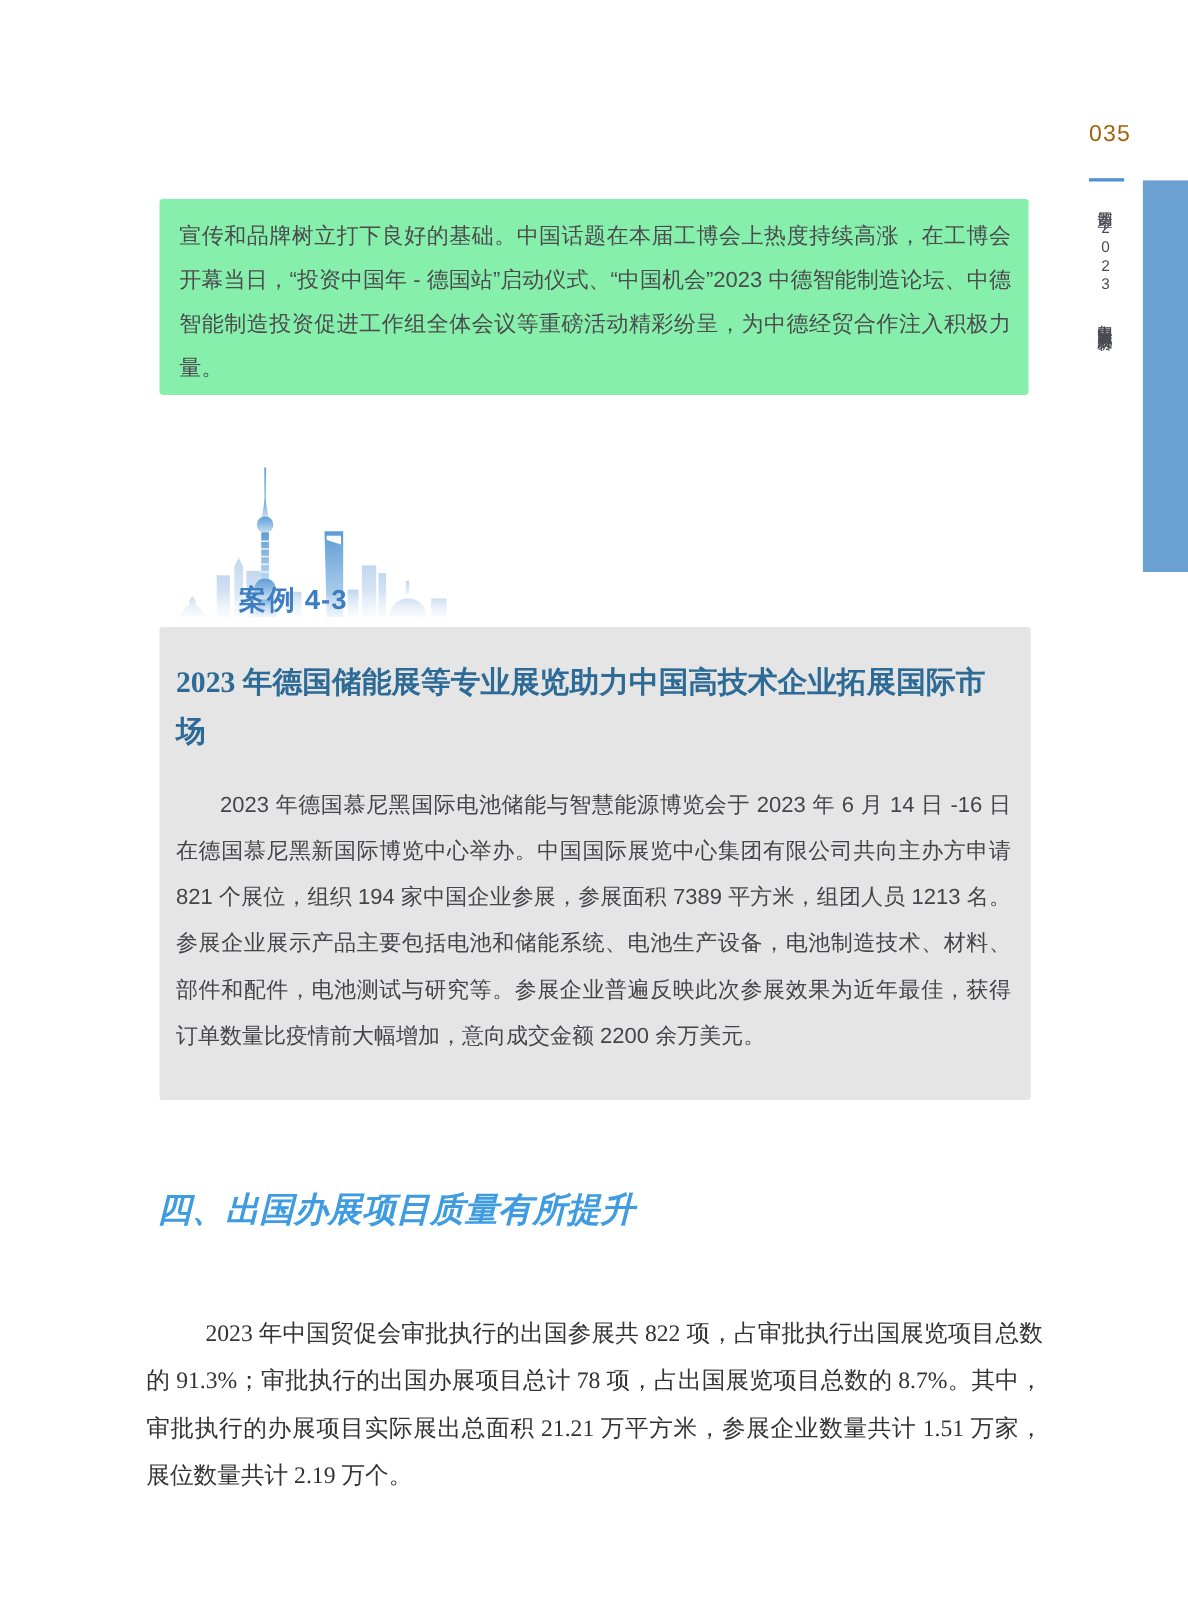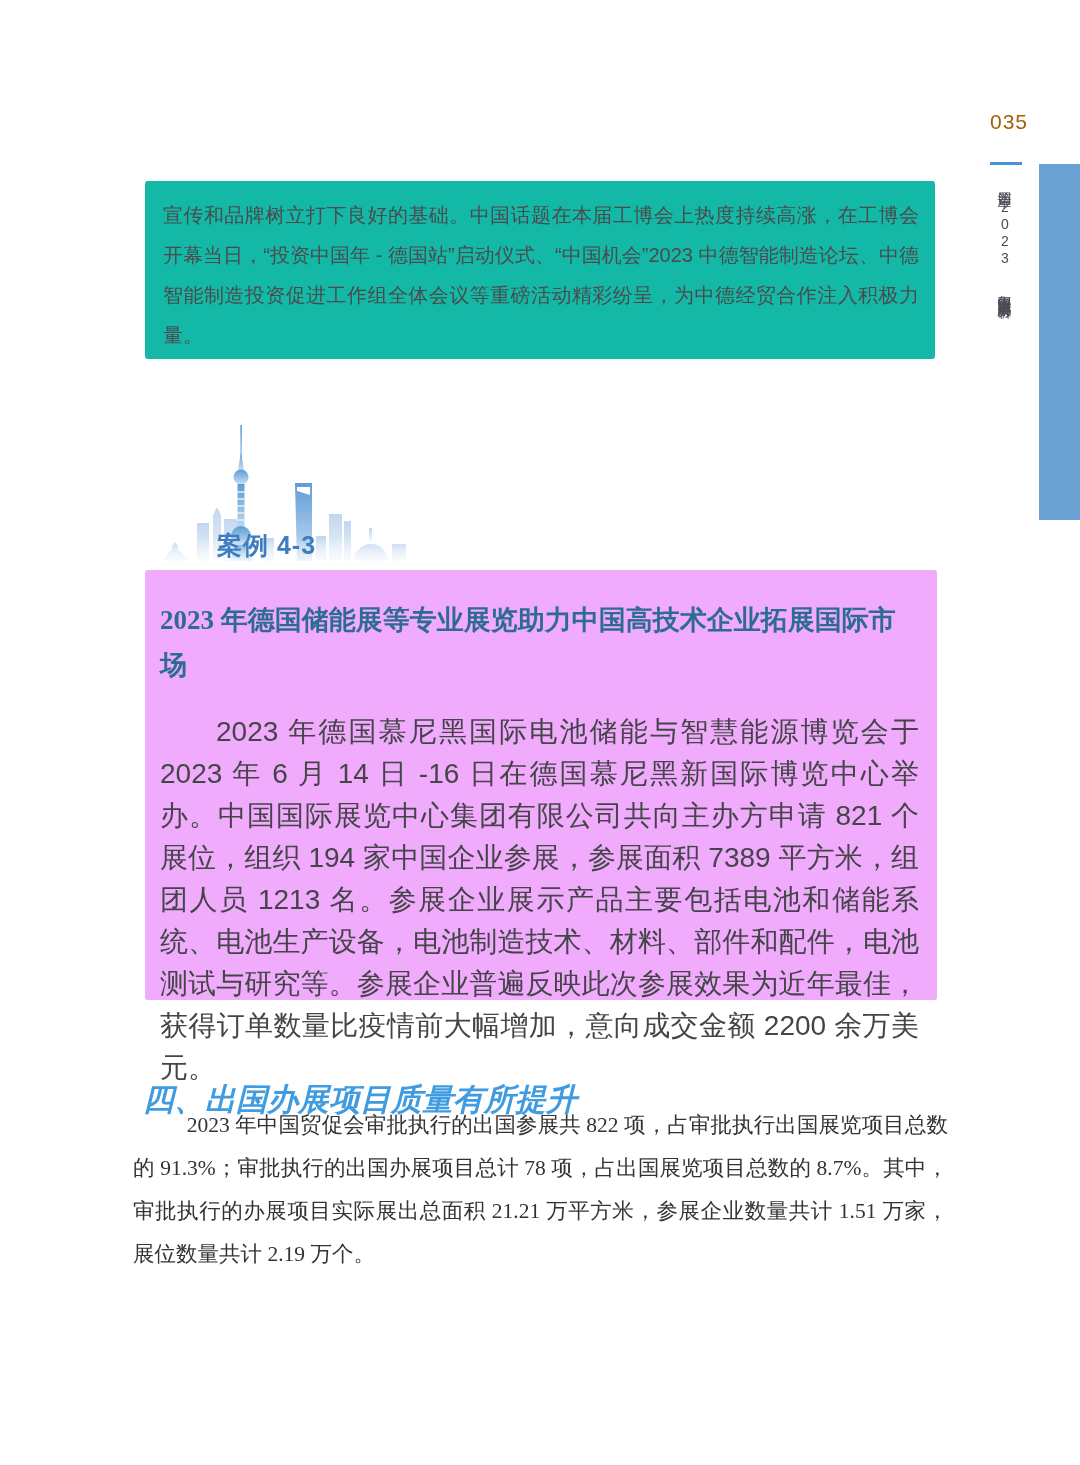--- a/index.html
+++ b/index.html
@@ -10,21 +10,21 @@
     background: #ffffff;
     overflow: hidden;
     font-family: "Liberation Sans", sans-serif;
   }
 
   
   .top-box {
     position: absolute;
     left: 145px; top: 181px;
     width: 790px; height: 178px;
-    background: #14b8a6;
+    background: #86efac;
     border-radius: 3px;
     box-sizing: border-box;
     padding: 14px 16px 0 18px;
   }
   .top-box p {
     margin: 0;
     font-size: 20px;
     line-height: 40px;
     color: #4b4b4d;
     text-align: justify;
@@ -43,56 +43,56 @@
     font-weight: 700;
     color: #3e7dc1;
     letter-spacing: 1px;
   }
 
   
   .case-box {
     position: absolute;
     left: 145px; top: 570px;
     width: 792px; height: 430px;
-    background: #f0abfc;
+    background: #e5e5e5;
     border-radius: 3px;
     box-sizing: border-box;
     padding: 28px 18px 0 15px;
   }
   .case-title {
     margin: 0;
     font-family: "Liberation Serif", serif;
     font-weight: 700;
     font-size: 27px;
     line-height: 45px;
     color: #2d6b96;
     text-align: left;
   }
   .case-body {
     margin: 23px 0 0 0;
-    font-size: 28px;
+    font-size: 20px;
     line-height: 42px;
     color: #454549;
     text-align: justify;
     text-indent: 2em;
   }
 
   
   .section-heading {
     position: absolute;
     left: 143px; top: 1079px;
     margin: 0;
     font-size: 31px;
     font-weight: 700;
     color: #3f9ce1;
     font-style: italic;
   }
   .body-text {
     position: absolute;
-    left: 133px; top: 1104px;
+    left: 133px; top: 1191px;
     width: 815px;
   }
   .body-text p {
     margin: 0;
     font-family: "Liberation Serif", serif;
     font-size: 21.5px;
     line-height: 43px;
     color: #333333;
     text-align: justify;
     text-indent: 2.5em;

